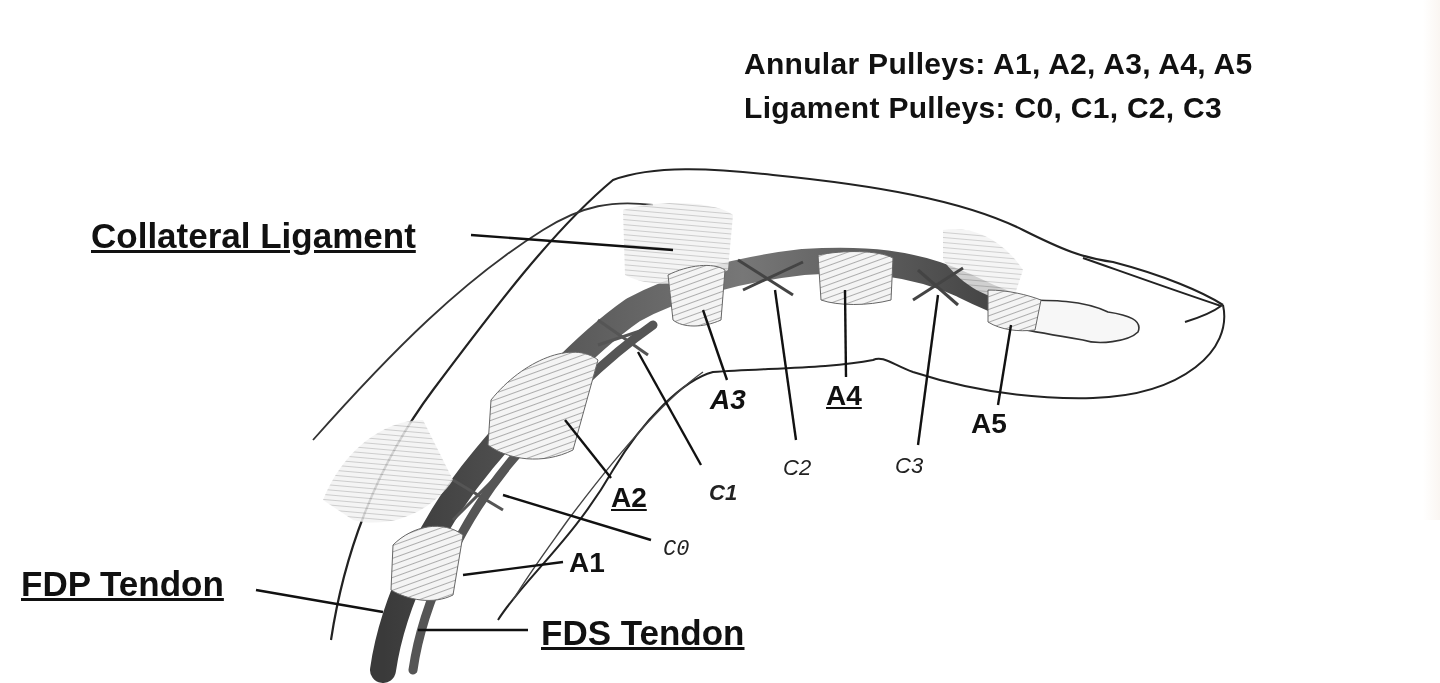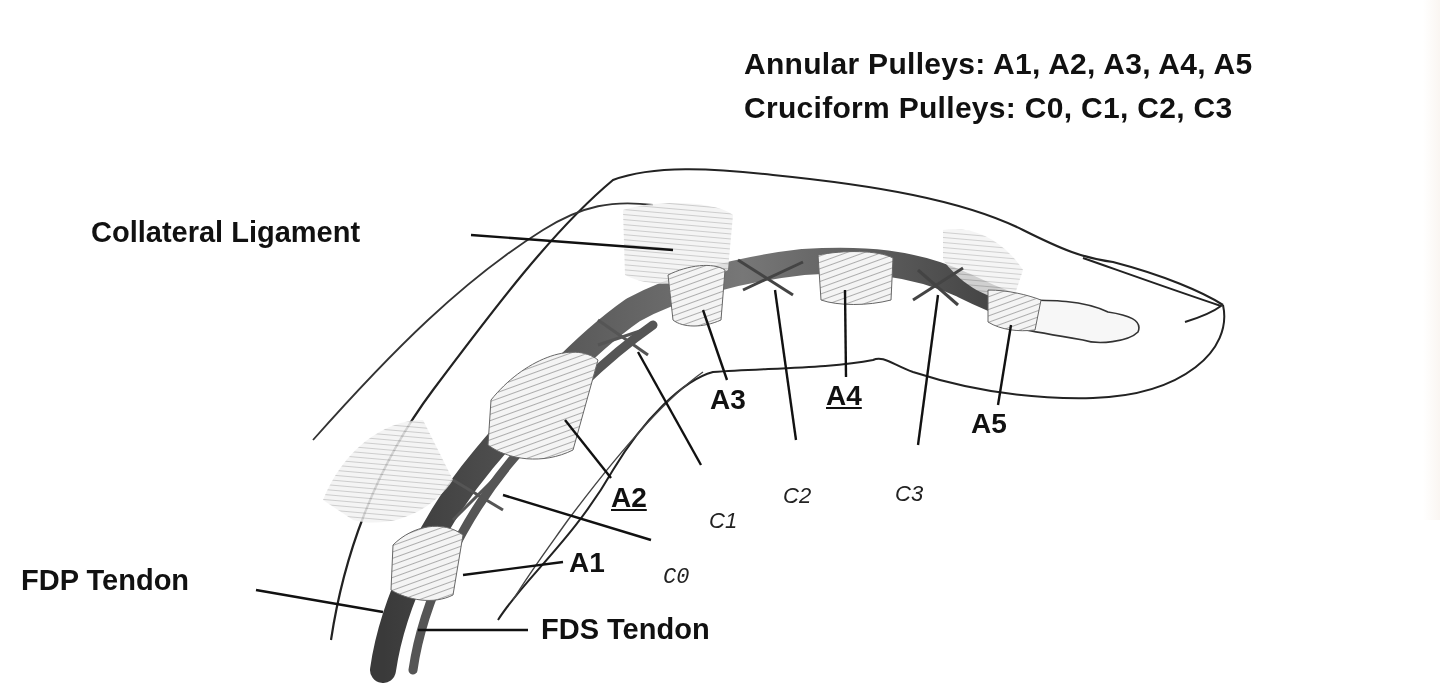--- a/index.html
+++ b/index.html
@@ -2,23 +2,23 @@
 <html><head>
 <meta charset="utf-8">
 <style>
   html, body { margin: 0; padding: 0; background: #ffffff; }
   body { width: 1440px; height: 683px; position: relative; overflow: hidden; font-family: "Liberation Sans", sans-serif; }
   .canvas { position: absolute; left: 13px; top: 0; width: 1440px; height: 683px; }
   .edge-tint { position: absolute; right: 0; top: 0; width: 30px; height: 520px; background: linear-gradient(to right, #ffffff, #f6efe8); }
   .legend { position: absolute; left: 731px; top: 42px; font-weight: bold; font-size: 30px; line-height: 44px; color: #111; letter-spacing: 0.3px; }
   .legend div { white-space: nowrap; }
   .lbl { position: absolute; font-weight: bold; color: #111; white-space: nowrap; }
-  .lbl-big { font-size: 29px; }
+  .lbl-big { font-size: 35px; text-decoration: underline; }
   .lbl-pulley { font-size: 28px; }
-  .lbl-c { font-size: 22px; font-style: italic; font-weight: normal; color: #222; margin-top: 28px; }
+  .lbl-c { font-size: 22px; font-style: italic; font-weight: normal; color: #222; }
   svg { position: absolute; left: 0; top: 0; }
 </style>
 </head>
 <body>
 
 <div class="canvas">
   <div class="edge-tint"></div>
 
   <svg width="1440" height="683" viewBox="0 0 1440 683">
     <defs>
@@ -88,30 +88,30 @@
       <line x1="690" y1="310" x2="714" y2="380"></line>
       <line x1="762" y1="290" x2="783" y2="440"></line>
       <line x1="832" y1="290" x2="833" y2="377"></line>
       <line x1="925" y1="295" x2="905" y2="445"></line>
       <line x1="998" y1="325" x2="985" y2="405"></line>
     </g>
   </svg>
 
   <div class="legend">
     <div>Annular Pulleys: A1, A2, A3, A4, A5</div>
-    <div>Cruciform Pulleys: C0, C1, C2, C3</div>
+    <div>Ligament Pulleys: C0, C1, C2, C3</div>
   </div>
 
   <div class="lbl lbl-big" style="left:78px;top:216px;">Collateral Ligament</div>
   <div class="lbl lbl-big" style="left:528px;top:613px;">FDS Tendon</div>
   <div class="lbl lbl-big" style="left:8px;top:564px;">FDP Tendon</div>
 
   <div class="lbl lbl-pulley" style="left:556px;top:547px;">A1</div>
   <div class="lbl lbl-pulley" style="left:598px;top:482px;text-decoration:underline;">A2</div>
-  <div class="lbl lbl-pulley" style="left:697px;top:384px;">A3</div>
+  <div class="lbl lbl-pulley" style="left:697px;top:384px;font-style:italic;">A3</div>
   <div class="lbl lbl-pulley" style="left:813px;top:380px;text-decoration:underline;">A4</div>
   <div class="lbl lbl-pulley" style="left:958px;top:408px;">A5</div>
 
   <div class="lbl lbl-c" style="left:650px;top:537px;font-family:Liberation Mono, monospace;">C0</div>
-  <div class="lbl lbl-c" style="left:696px;top:480px;">C1</div>
+  <div class="lbl lbl-c" style="left:696px;top:480px;font-weight:bold;">C1</div>
   <div class="lbl lbl-c" style="left:770px;top:455px;">C2</div>
   <div class="lbl lbl-c" style="left:882px;top:453px;">C3</div>
 </div>
 
 </body></html>

